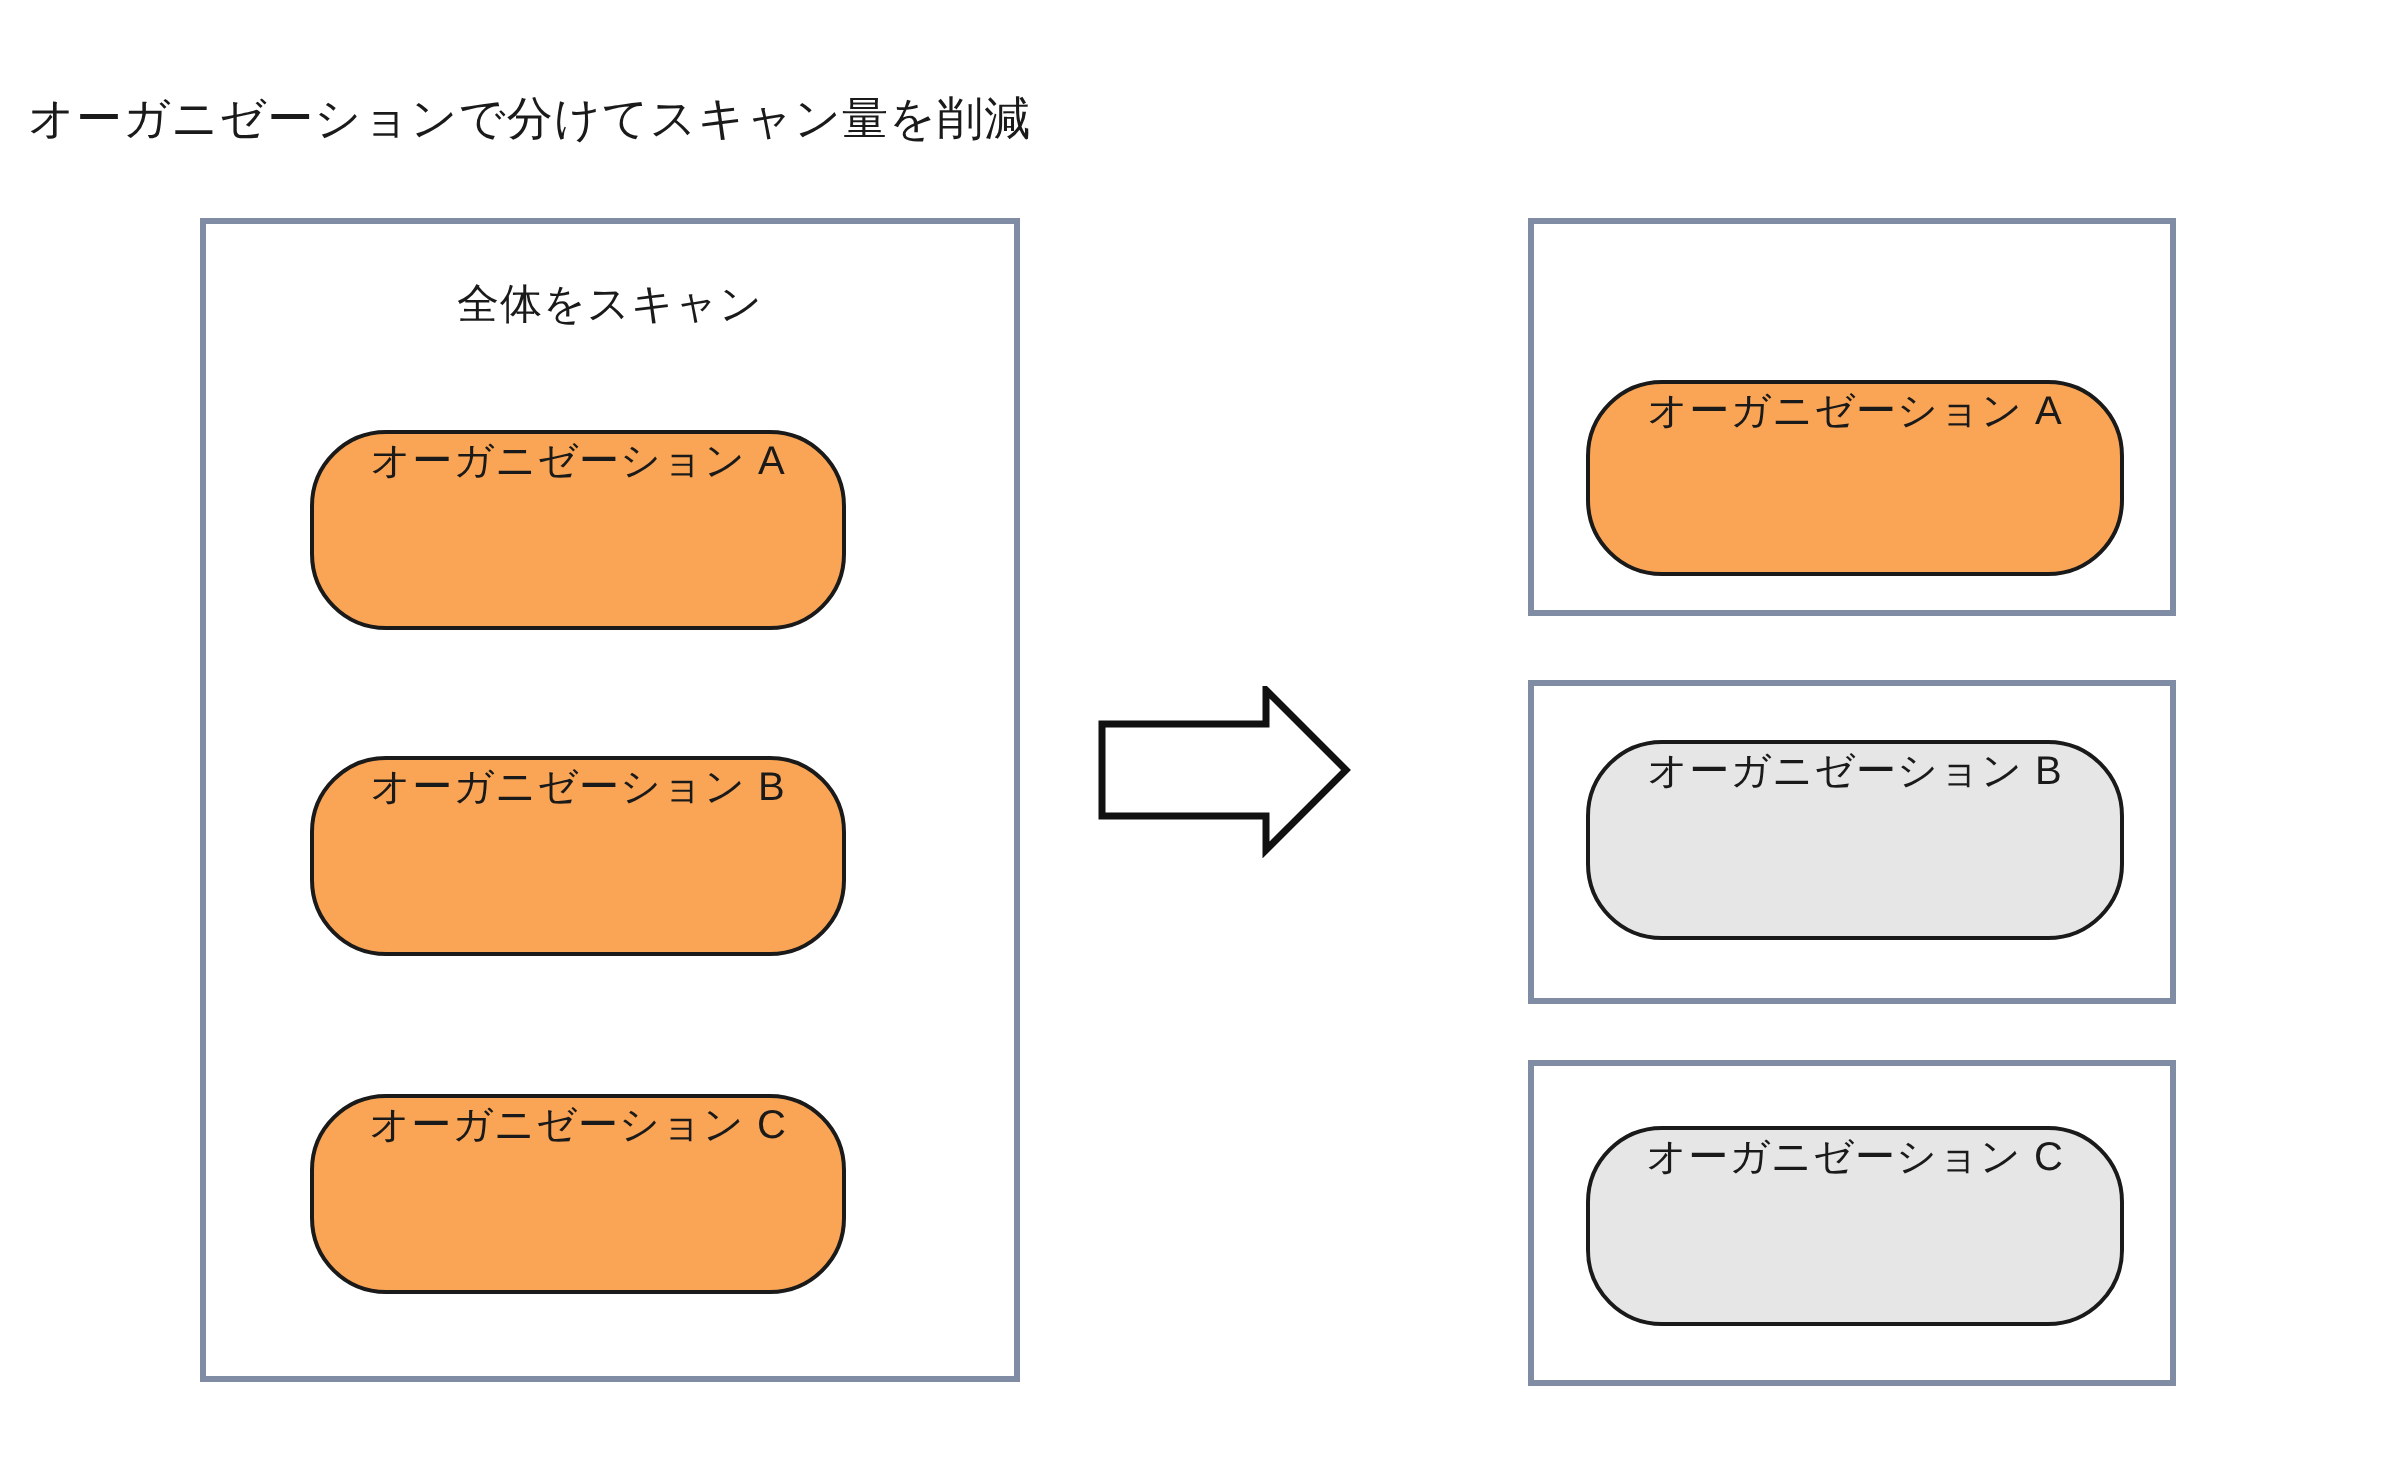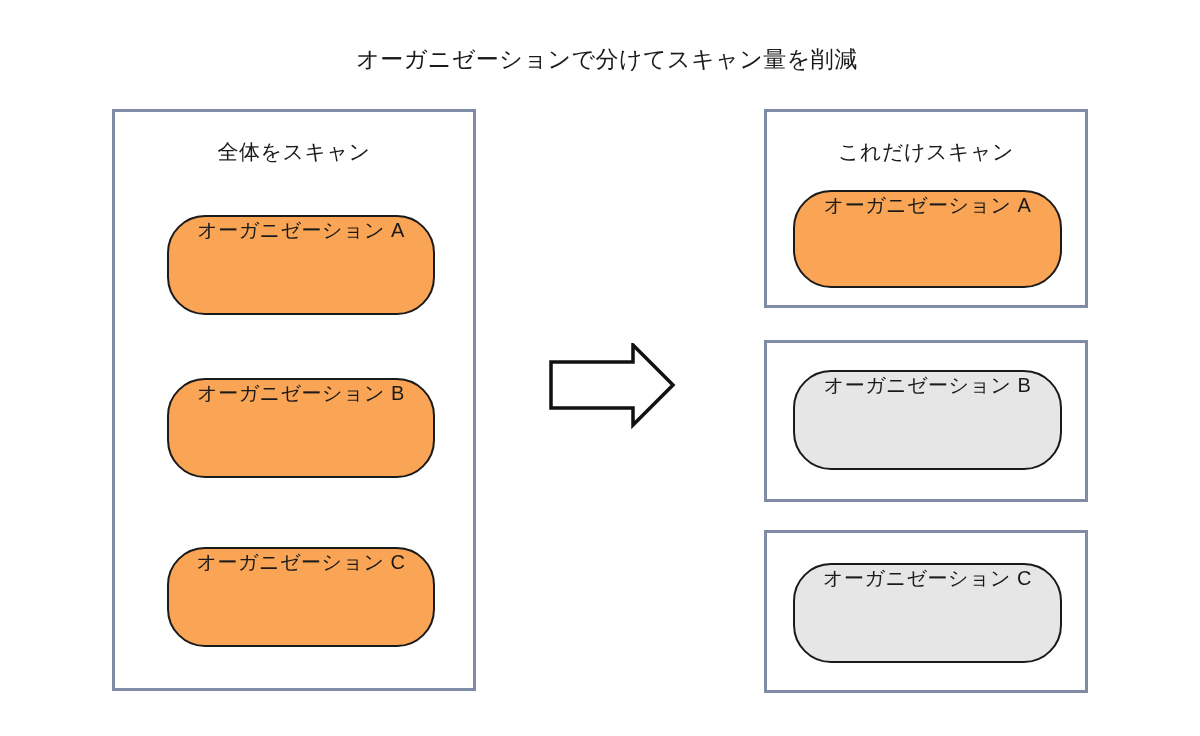--- a/index.html
+++ b/index.html
@@ -14,21 +14,20 @@
     background: #ffffff;
     font-family: "Liberation Sans", "DejaVu Sans", sans-serif;
     color: var(--text, #1a1a1a);
   }
   .abs { position: absolute; }
 
   .diagram-title {
     top: 44px;
     left: 14px;
     right: 0;
-    text-align: center;
     font-size: 23px;
     letter-spacing: 0.5px;
   }
 
   .panel {
     box-sizing: border-box;
     background: #ffffff;
     border: 3px solid var(--box-border, #7f8ca3);
   }
 
@@ -47,21 +46,21 @@
     display: flex;
     align-items: flex-start;
     justify-content: center;
     font-size: 20px;
     letter-spacing: 0.5px;
   }
   .pill.orange { background: var(--orange-fill, #faa555); }
   .pill.gray   { background: var(--gray-fill, #e6e6e6); }
 
   
-  #left-panel { left: 112px; top: 109px; width: 364px; height: 582px; }
+  #left-panel { left: 100px; top: 109px; width: 410px; height: 582px; }
   #left-pill-a { left: 52px; top: 103px; width: 268px; height: 100px; }
   #left-pill-b { left: 52px; top: 266px; width: 268px; height: 100px; }
   #left-pill-c { left: 52px; top: 435px; width: 268px; height: 100px; }
 
   
   #arrow { left: 549px; top: 343px; width: 128px; height: 86px; }
 
   
   #right-panel-a { left: 764px; top: 109px; width: 324px; height: 199px; }
   #right-panel-b { left: 764px; top: 340px; width: 324px; height: 162px; }
@@ -91,21 +90,20 @@
   </div>
 </div>
 
 <div id="arrow" class="abs">
   <svg width="128" height="86" viewBox="0 0 128 86" xmlns="http://www.w3.org/2000/svg">
     <polygon points="2,19 84,19 84,2 124,42 84,82 84,65 2,65" fill="#ffffff" stroke="#111111" stroke-width="3.5" stroke-linejoin="miter"></polygon>
   </svg>
 </div>
 
 <div id="right-panel-a" class="abs panel">
-  <div class="panel-header">これだけスキャン</div>
   <div id="right-pill-a" class="abs pill orange">
     <span>オーガニゼーション A</span>
   </div>
 </div>
 
 <div id="right-panel-b" class="abs panel">
   <div id="right-pill-b" class="abs pill gray">
     <span>オーガニゼーション B</span>
   </div>
 </div>

